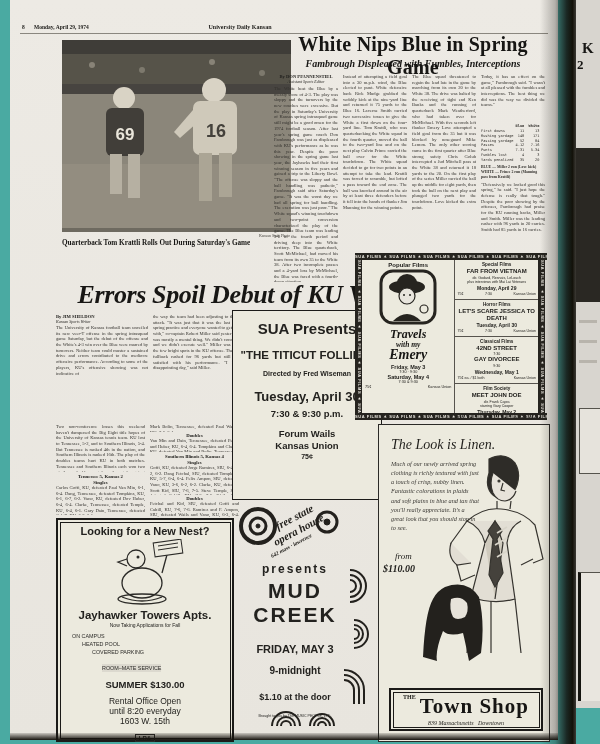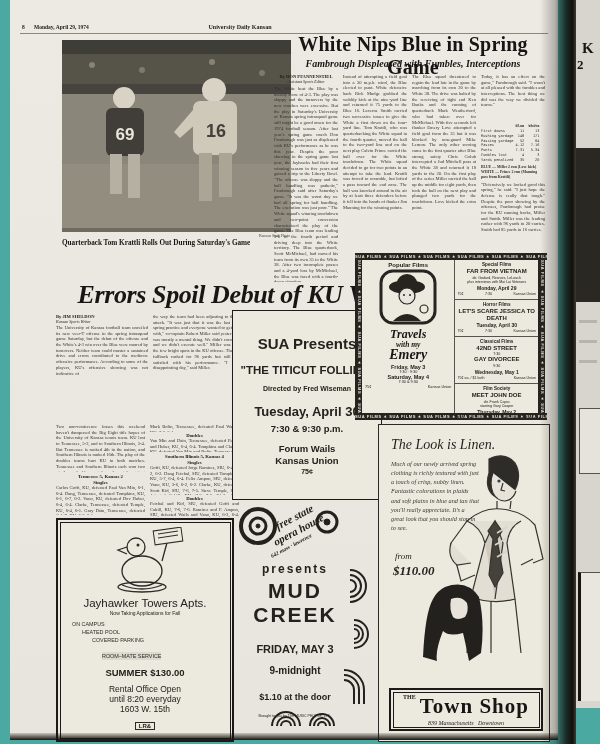--- a/index.html
+++ b/index.html
@@ -123,21 +123,21 @@
         <div class="bt" style="height:14px">Van Min and Dain, Tennessee, defeated Petrol and Huber, KU, 6-4, 6-4. Tompkins and Clarke, KU, defeated Van Min and Bolin, Tennessee, 3-1 (default).</div>
         <div class="subhd">Southern Illinois 5, Kansas 4</div>
         <div class="subhd" style="margin:0">Singles</div>
         <div class="bt" style="height:30px">Goffi, KU, defeated Jorge Ramirez, SIU, 6-4, 6-2, 6-2. Dang Fetchal, SIU, defeated Tompkins, KU, 5-7, 6-4, 6-4. Felix Ampon, SIU, defeated Vano, KU, 3-6, 6-2, 6-2. Clarke, KU, defeated Scott Kid, SIU, 7-6, 7-5. Steve Temple, SIU, defeated Cahill, KU, 7-6, 7-6. Wails, KU, defeated Mel Ampon, SIU, 7-6, 6-3.</div>
         <div class="subhd" style="margin:1px 0 0">Doubles</div>
         <div class="bt" style="height:18px">Fetchal and Kid, SIU, defeated Goffi and Cahill, KU, 7-6, 7-6. Ramirez and F. Ampon, SIU, defeated Wails and Vano, KU, 6-3, 6-4. Tompkins and Clarke, KU, defeated Temple and M. Ampon, SIU, 3-6, 7-6, 6-1.</div>
       </div>
     </div>
 
     <div class="abs san c" style="left:222px;top:310px;width:148px;height:188px;border:1.5px solid #1c1b19;background:#eceade">
-      <div style="font-size:15px;font-weight:bold;margin-top:24px">SUA Presents</div>
+      <div style="font-size:15px;font-weight:bold;margin-top:9px">SUA Presents</div>
       <div style="font-size:11.5px;font-weight:bold;margin-top:12px;line-height:1.1">"THE TITICUT FOLLIES"</div>
       <div style="font-size:7px;font-weight:bold;margin-top:8px">Directed by Fred Wiseman</div>
       <div style="font-size:13px;font-weight:bold;margin-top:12px">Tuesday, April 30</div>
       <div style="font-size:9.5px;font-weight:bold;margin-top:4px">7:30 &amp; 9:30 p.m.</div>
       <div style="font-size:9.5px;font-weight:bold;margin-top:9px">Forum Wails</div>
       <div style="font-size:9.5px;font-weight:bold;margin-top:1px">Kansas Union</div>
       <div style="font-size:7px;font-weight:bold;margin-top:2px">75¢</div>
     </div>
 
     <div class="abs" style="left:222px;top:500px;width:150px;height:238px">
@@ -180,35 +180,36 @@
         <div style="font-size:11px;font-weight:bold;margin-top:16px">FRIDAY, MAY 3</div>
         <div style="font-size:10px;font-weight:bold;margin-top:10px">9-midnight</div>
         <div style="font-size:9px;font-weight:bold;margin-top:16px">$1.10 at the door</div>
         <div style="font-size:3.6px;margin-top:12px">Brought to you by The MUSIC PEOPLE, LTD.</div>
       </div>
     </div>
 
     <div class="abs" style="left:46px;top:518px;width:174px;height:220px;border:2.5px solid #1b1a18;background:#eceade">
       <div style="position:absolute;inset:1.5px;border:1px solid #1b1a18"></div>
       <div class="san c" style="position:relative;padding-top:5px">
+        <div style="font-size:11px;font-weight:bold">Looking for a New Nest?</div>
         <svg width="78" height="66" style="margin-top:2px">
           <g stroke="#2b2a27" fill="none" stroke-width="1.3">
             <ellipse cx="36" cy="44" rx="20" ry="15"></ellipse>
             <circle cx="30" cy="20" r="9"></circle>
             <path d="M21,20 l-9,3 9,4"></path>
             <path d="M16,58 q20,8 40,0"></path>
             <ellipse cx="36" cy="60" rx="24" ry="5"></ellipse>
             <line x1="56" y1="34" x2="62" y2="12"></line>
           </g>
           <rect x="48" y="2" width="28" height="14" fill="#eceade" stroke="#2b2a27" transform="rotate(-8 62 9)"></rect>
           <line x1="52" y1="7" x2="72" y2="4" stroke="#2b2a27" stroke-width="1"></line>
           <line x1="52" y1="11" x2="72" y2="8" stroke="#2b2a27" stroke-width="1"></line>
           <circle cx="32" cy="18" r="1.5" fill="#2b2a27"></circle>
         </svg>
-        <div style="font-size:11.5px;font-weight:normal">Jayhawker Towers Apts.</div>
+        <div style="font-size:11.5px;font-weight:bold">Jayhawker Towers Apts.</div>
         <div style="font-size:5px;margin-top:1px">Now Taking Applications for Fall</div>
         <div style="text-align:left;margin-top:4px">
           <div class="nestline" style="margin-left:14px">ON CAMPUS</div>
           <div class="nestline" style="margin-left:24px">HEATED POOL</div>
           <div class="nestline" style="margin-left:34px">COVERED PARKING</div>
           <div class="nestline" style="margin-left:44px;background:#dcd9cf;display:inline-block">ROOM–MATE SERVICE</div>
         </div>
         <div style="font-size:9.5px;font-weight:bold;margin-top:5px;font-family:'Liberation Sans',sans-serif">SUMMER $130.00</div>
         <div style="font-size:8.5px;margin-top:6px;font-family:'Liberation Sans',sans-serif">Rental Office Open</div>
         <div style="font-size:8.5px;font-family:'Liberation Sans',sans-serif">until 8:20 everyday</div>
@@ -297,21 +298,21 @@
               </div>
           </div>
         </div>
       </div>
     </div>
 
     <div class="abs" style="left:368px;top:424px;width:170px;height:316px;border:1px solid #2b2a27;background:#eceade">
       <div class="ser" style="position:absolute;left:12px;top:12px;font-size:14px;font-style:italic;color:#201f1c">The Look is Linen.</div>
       <div class="ser" style="position:absolute;left:12px;top:34px;width:88px;font-size:6.3px;font-style:italic;line-height:1.45;color:#3a3834">Much of our newly arrived spring clothing is richly textured with just a touch of crisp, nubby linen. Fantastic colorations in plaids and soft plains in blue and tan that you'll really appreciate. It's a great look that you should stop in to see.</div>
       <div class="ser" style="position:absolute;left:16px;top:126px;font-size:9px;font-style:italic">from</div>
-      <div class="ser" style="position:absolute;left:14px;top:138px;font-size:13px;font-style:italic;font-weight:bold">$110.00</div>
+      <div class="ser" style="position:absolute;left:4px;top:138px;font-size:10px;font-style:italic;font-weight:bold">$110.00</div>
 
       <svg style="position:absolute;right:4px;top:26px" width="108" height="206">
         <g stroke="#35332e" fill="none" stroke-width="1.2">
           <path d="M52,8 q16,-8 26,4 q6,10 2,22 q-3,9 -10,12 q-10,3 -16,-4 q-6,-8 -2,-20 z" fill="#2e2c28"></path>
           <path d="M56,22 q-4,10 0,20 q4,8 12,8 q8,-1 11,-10" fill="#e7e3da"></path>
           <circle cx="62" cy="30" r="1" fill="#35332e"></circle>
             <circle cx="72" cy="30" r="1" fill="#35332e"></circle>
           <path d="M66,32 l-2,7 4,1"></path>
           <path d="M60,50 l0,8 M74,50 l-1,8"></path>
           <path d="M30,70 q16,-14 34,-12 q22,2 34,16 l8,34 -10,4"></path>

